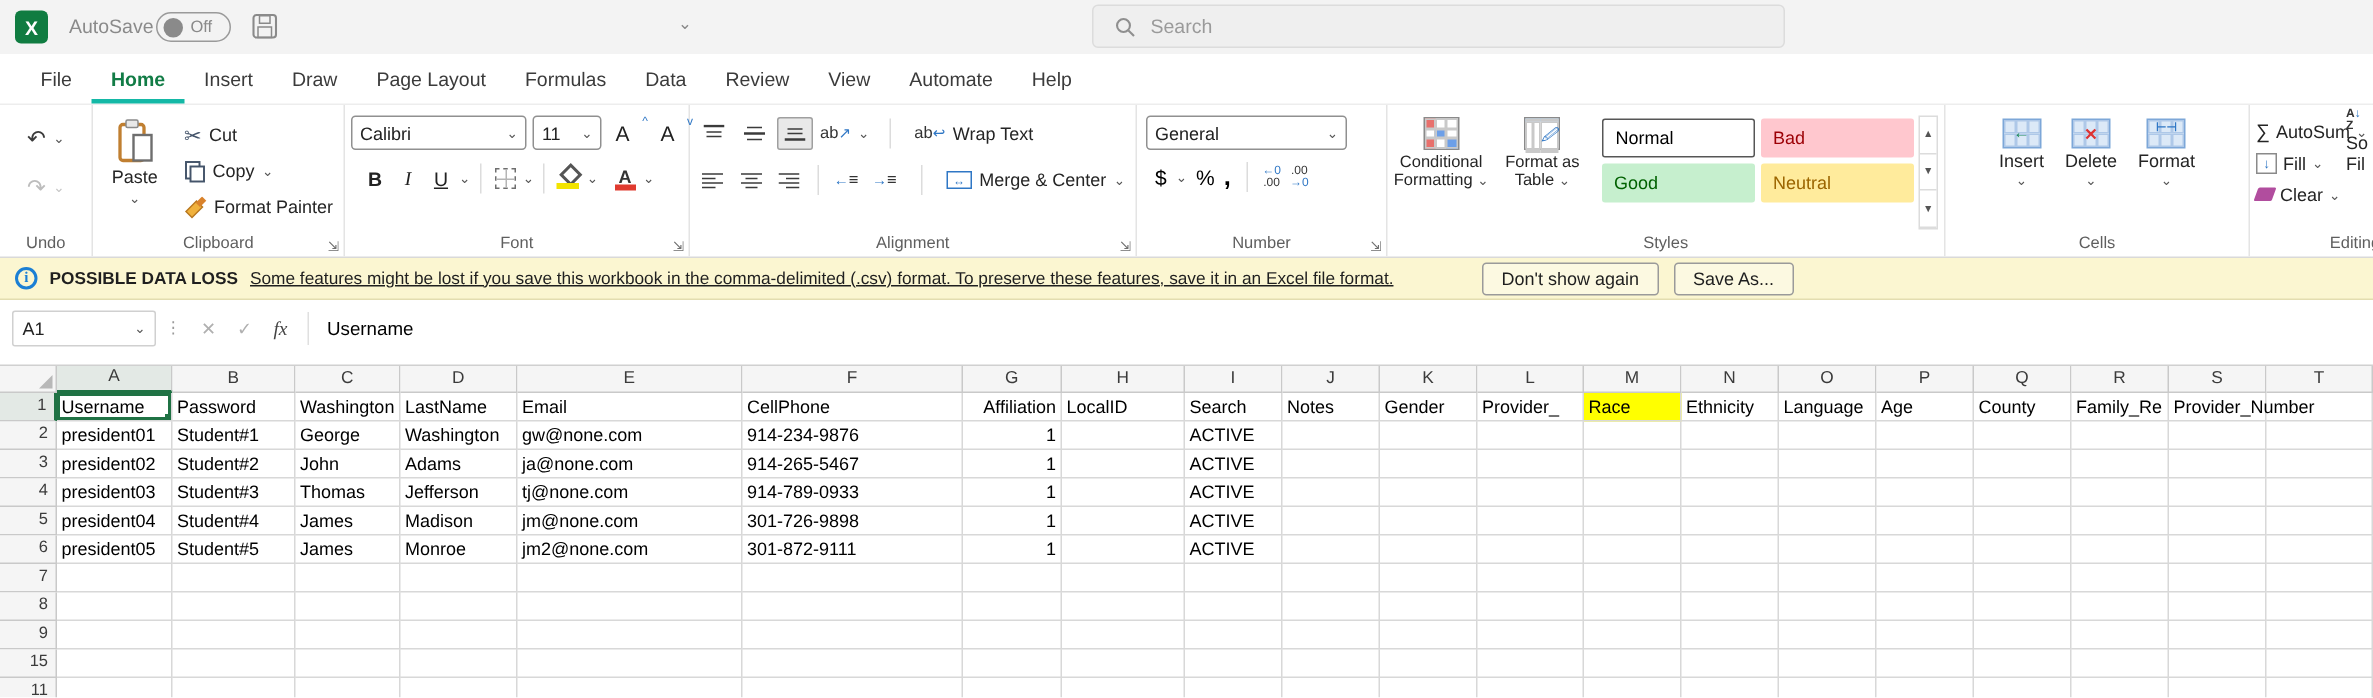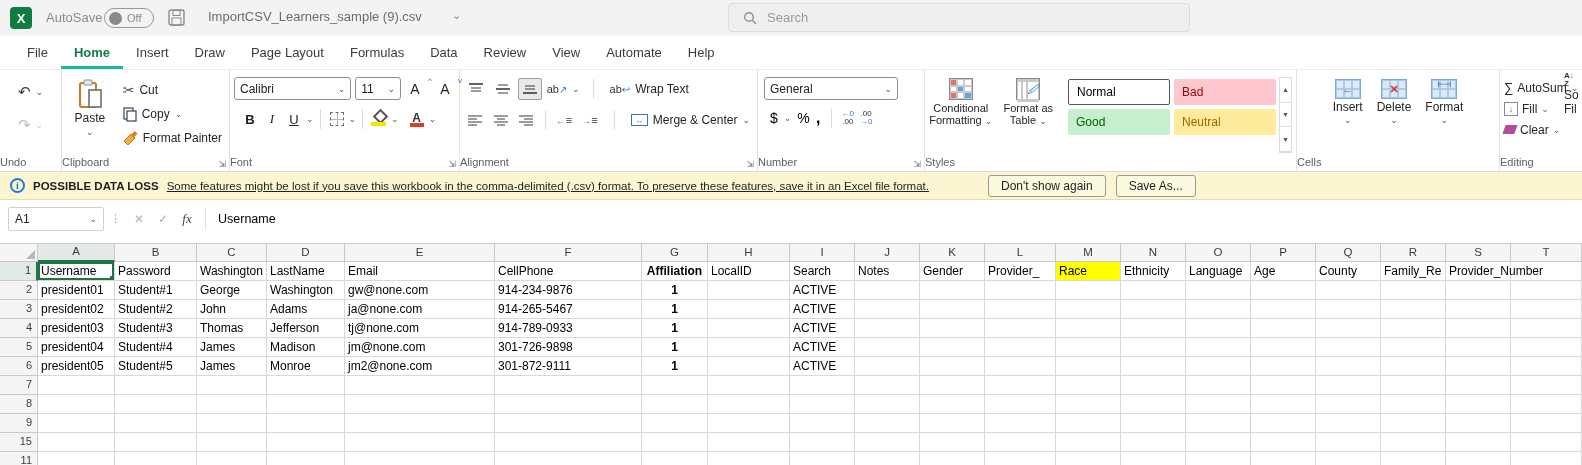--- a/index.html
+++ b/index.html
@@ -24,21 +24,21 @@
   .searchbox svg { position:absolute; left:14px; top:7px; }
 
   
   .tabs { height:34px; background:#fff; display:flex; align-items:stretch; padding-left:14px; border-bottom:1px solid #ededed; }
   .tab { padding:0 13px; font-size:13px; color:#3b3b3b; display:flex; align-items:center; cursor:default; }
   .tab.active { font-weight:bold; color:#127c46; border-bottom:3px solid #14b8a6; padding-top:3px; }
 
   
   .ribbon { position:relative; height:102px; background:#fff; border-bottom:1px solid #d9d9d9; display:flex; overflow:hidden; }
   .group { position:relative; height:100%; border-right:1px solid #e4e4e4; flex:none; padding:7px 4px 18px; }
-  .glabel { position:absolute; bottom:3px; left:0; right:0; font-size:11px; color:#5f5f5f; white-space:nowrap; }
+  .glabel { position:absolute; bottom:3px; left:0; right:0; text-align:center; font-size:11px; color:#5f5f5f; white-space:nowrap; }
   .launcher { position:absolute; right:3px; bottom:2px; font-size:9px; color:#6e6e6e; }
   .chev { font-size:9px; color:#555; }
   .rbtn { display:flex; align-items:center; gap:5px; font-size:12px; color:#252525; white-space:nowrap; height:24px; padding:0 3px; border-radius:3px; }
   .rsel { height:23px; border:1px solid #909090; border-radius:3px; background:#fff; display:flex; align-items:center;
     justify-content:space-between; font-size:12px; color:#222; padding:0 5px; }
 
   
   .g-undo { width:62px; }
   .g-undo .stack { display:flex; flex-direction:column; align-items:center; gap:9px; padding-top:3px; }
   .u-ic { font-size:15px; color:#3b3b3b; }
@@ -144,21 +144,21 @@
   
   .grid { display:grid; grid-template-rows:18px repeat(11,19px); height:221px; overflow:hidden; background:#fff; }
   .gcell { border-right:1px solid #d8d8d8; border-bottom:1px solid #d8d8d8; font-size:12px; line-height:18px;
     padding:0 3px; white-space:nowrap; overflow:hidden; color:#000; }
   .colhead, .rowhead, .corner { background:#f5f5f5; border-color:#c9c9c9; color:#3b3b3b; text-align:center; font-size:11.5px; line-height:17px; }
   .rowhead { text-align:right; padding-right:5px; font-size:11px; }
   .colhead.hl { background:#e3e9e5; border-bottom:2px solid #1f7244; line-height:15px; }
   .rowhead.hl { background:#e3e9e5; border-right:2px solid #1f7244; }
   .corner { position:relative; }
   .corner .tri { position:absolute; right:2px; bottom:2px; width:0; height:0; border-left:9px solid transparent; border-bottom:9px solid #b8b8b8; }
-  .cell.num { text-align:center;font-weight:bold; }
+  .cell.num { text-align:right; }
   .cell.yellow { background:#FFFF00; }
   .cell.active { position:relative; box-shadow:inset 0 0 0 2px #1f7244; }
   .cell.active::after { content:''; position:absolute; right:0; bottom:0; width:4px; height:4px; background:#1f7244; }
   .cell.spill { overflow:visible; position:relative; z-index:3; }
 </style>
 </head>
 <body>
 
 <div class="titlebar">
   <div class="xl-logo">
@@ -167,21 +167,20 @@
   <span class="autosave-lbl">AutoSave</span>
   <div class="toggle">
     <span class="knob"></span>
     <span class="off">Off</span>
   </div>
   <svg class="save-ic" width="17" height="17" viewBox="0 0 17 17">
     <rect x="1" y="1" width="15" height="15" rx="2" fill="none" stroke="#8a8a8a" stroke-width="1.4"></rect>
     <rect x="5" y="1.5" width="7" height="5" fill="none" stroke="#8a8a8a"></rect>
     <rect x="4" y="9" width="9" height="7" fill="none" stroke="#8a8a8a"></rect>
   </svg>
-  <span class="fname">ImportCSV_Learners_sample (9).csv</span>
   <span class="fname-chev">⌄</span>
   <div class="searchbox">
     <svg width="14" height="14" viewBox="0 0 14 14">
       <circle cx="6" cy="6" r="4.3" fill="none" stroke="#8f8f8f" stroke-width="1.4"></circle>
       <line x1="9.3" y1="9.3" x2="13" y2="13" stroke="#8f8f8f" stroke-width="1.4"></line>
     </svg>
     <span class="ph">Search</span>
   </div>
 </div>
 

